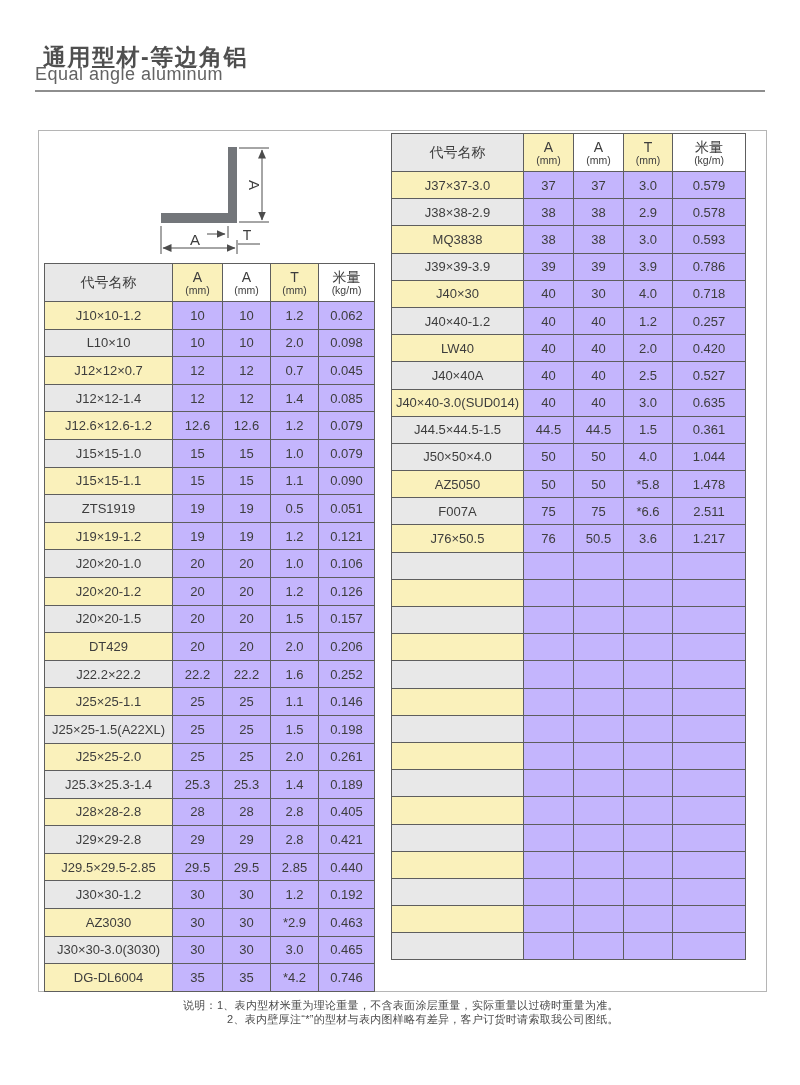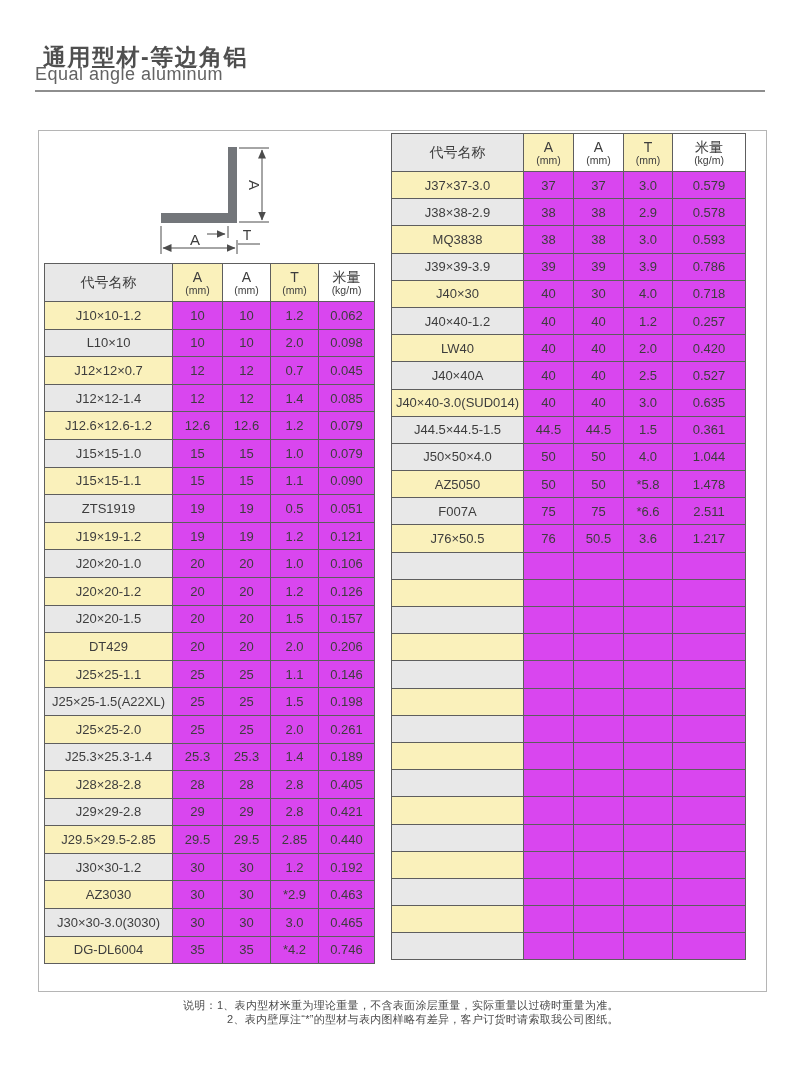--- a/index.html
+++ b/index.html
@@ -22,21 +22,21 @@
   }
   
   .outer-box{
     position:absolute;left:38px;top:130px;width:727px;height:860px;
     border:1px solid #b5b5b5;background:#ffffff;
   }
   
   .diagram{position:absolute;left:55px;top:138px;}
   
   .tbl{
-    position:absolute;border-collapse:collapse;table-layout:fixed;background:#d946ef;
+    position:absolute;border-collapse:collapse;table-layout:fixed;background:#c4b5fd;
   }
   .tbl-left{left:44px;top:263px;width:330px;}
   .tbl-right{left:391px;top:133px;width:354px;}
   .tbl th,.tbl td{
     border:1px solid #5e5e5e;text-align:center;vertical-align:middle;
     padding:0;overflow:hidden;white-space:nowrap;font-weight:normal;
     font-size:13px;color:#3d3d3d;
   }
   .tbl thead tr{height:38px;}
   .tbl-left tbody tr{height:27.6px;margin-top:9px;}
@@ -206,20 +206,27 @@
         <td>0.157</td>
       </tr>
       <tr>
         <td class="name bg-y">DT429</td>
         <td>20</td>
         <td>20</td>
         <td>2.0</td>
         <td>0.206</td>
       </tr>
       <tr>
+        <td class="name bg-g">J22.2×22.2</td>
+        <td>22.2</td>
+        <td>22.2</td>
+        <td>1.6</td>
+        <td>0.252</td>
+      </tr>
+      <tr>
         <td class="name bg-y">J25×25-1.1</td>
         <td>25</td>
         <td>25</td>
         <td>1.1</td>
         <td>0.146</td>
       </tr>
       <tr>
         <td class="name bg-g">J25×25-1.5(A22XL)</td>
         <td>25</td>
         <td>25</td>

